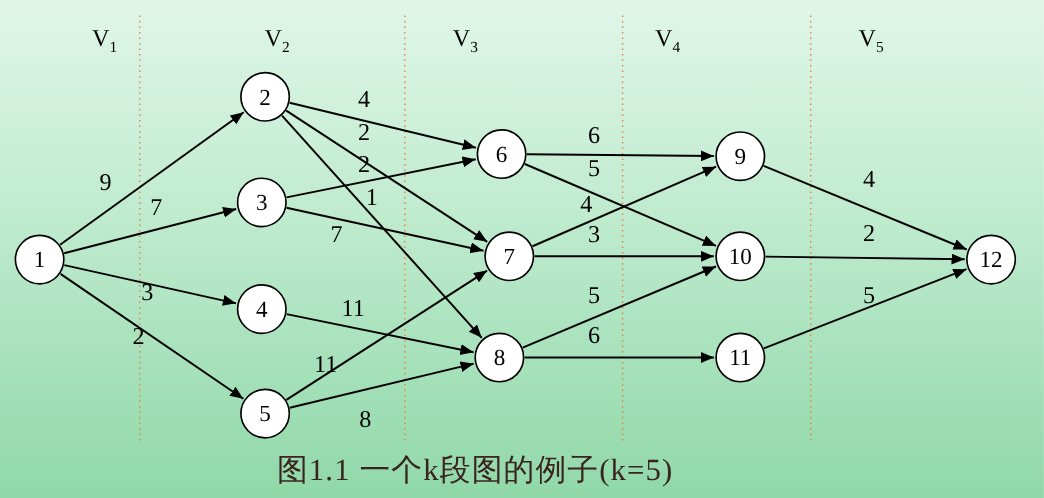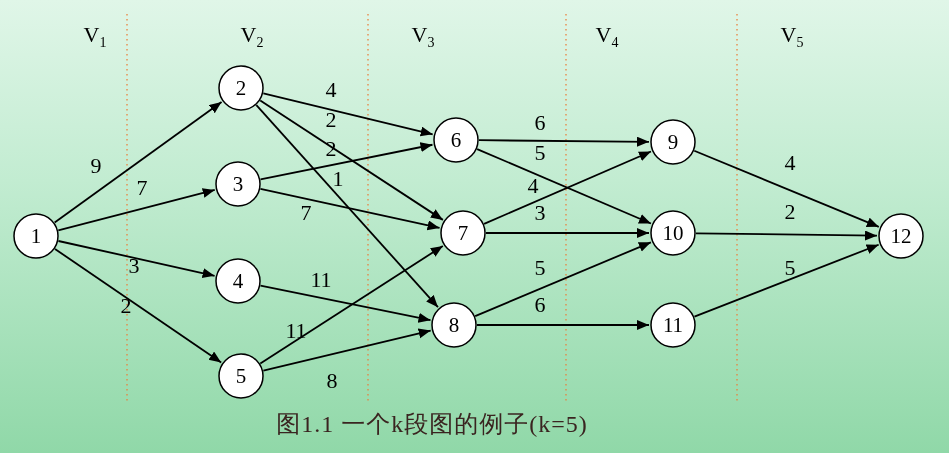--- a/index.html
+++ b/index.html
@@ -17,21 +17,21 @@
     top: 0;
   }
   .caption {
     position: absolute;
     left: 0;
     top: 408px;
     width: 100%;
     box-sizing: border-box;
     padding-right: 85px;
     text-align: center;
-    font-size: 24px;
+    font-size: 28px;
     letter-spacing: 1px;
     color: #3a2420;
     font-family: "Liberation Serif", serif;
   }
 </style>
 </head>
 <body>
 
 <div class="screen">
   <svg class="graph-svg" width="949" height="453" viewBox="0 0 949 453">

